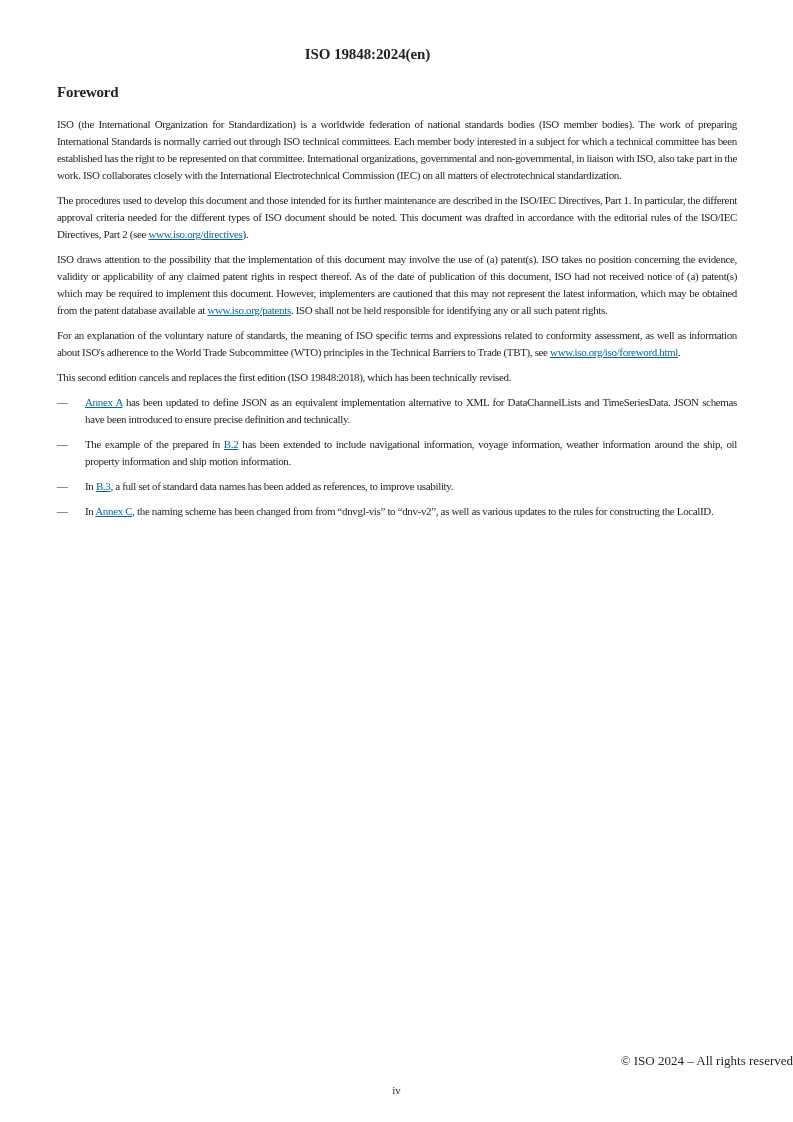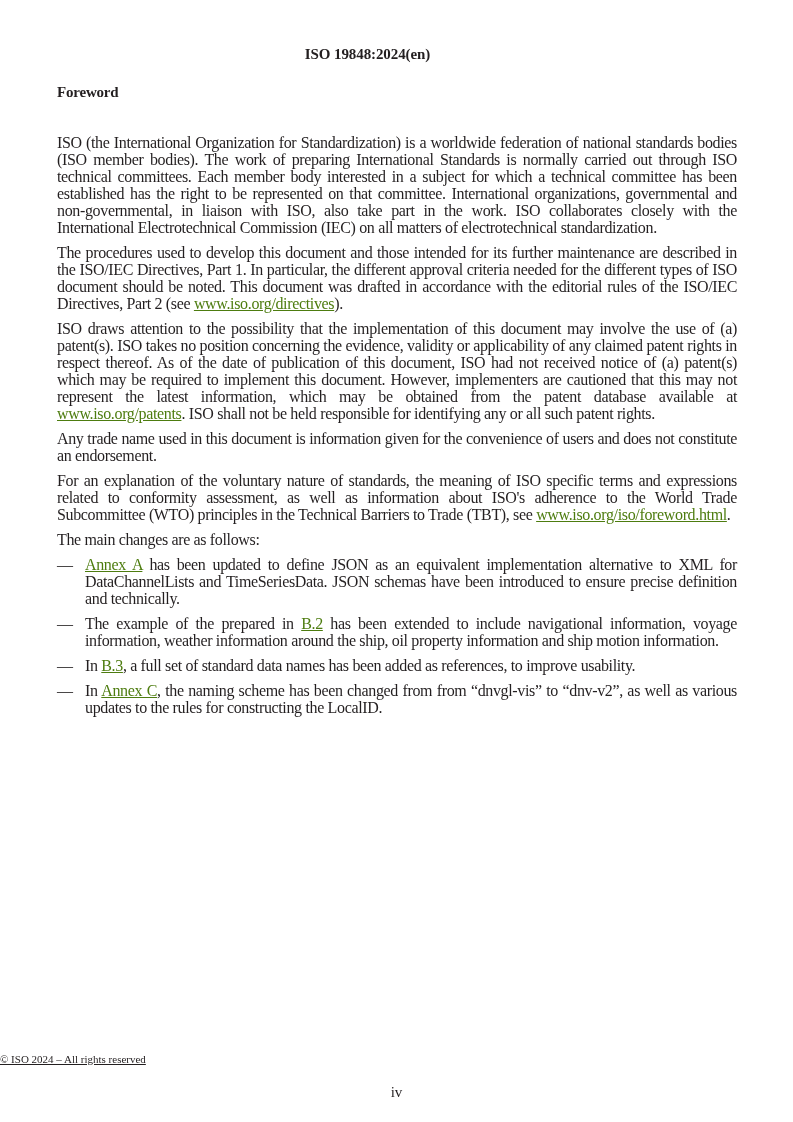--- a/index.html
+++ b/index.html
@@ -12,67 +12,66 @@
       position: absolute; top: 46px; left: 0; width: 735px;
       text-align: center; font-weight: bold; font-size: 15px;
       letter-spacing: -0.1px;
     }
     .title {
       position: absolute; top: 84px; left: 57px;
       font-weight: bold; font-size: 15px; margin: 0;
       letter-spacing: -0.2px;
     }
     .content {
-      position: absolute; top: 134px; left: 57px; width: 680px;
-      font-size: 16px; line-height: 17px;
+      position: absolute; top: 116px; left: 57px; width: 680px;
+      font-size: 11px; line-height: 17px;
       letter-spacing: -0.35px;
     }
     .content p {
       margin: 0 0 8px 0; text-align: justify;
     }
-    a.link { color: #4d7c0f; text-decoration: underline; }
+    a.link { color: #0369a1; text-decoration: underline; }
     .it { font-style: italic; }
     ul.changes { list-style: none; margin: 0 0 8px 0; padding: 0; }
     ul.changes li {
       position: relative; padding-left: 28px; margin: 0 0 8px 0;
       text-align: justify;
     }
     ul.changes li .dash {
       position: absolute; left: 0; top: 0;
     }
     .footer {
       position: absolute; top: 1053px; left: 0; width: 793px;
-      text-align: left; font-size: 11px; text-decoration: underline;
+      text-align: right; font-size: 13px;
     }
     .pagenum {
       position: absolute; top: 1084px; left: 0; width: 793px;
-      text-align: center; font-size: 15px;
+      text-align: center; font-size: 11px;
     }
   </style>
 </head>
 <body>
 
 <div class="header">ISO 19848:2024(en)</div>
 
 <h1 class="title">Foreword</h1>
 
 <div class="content">
   <p>ISO (the International Organization for Standardization) is a worldwide federation of national standards bodies (ISO member bodies). The work of preparing International Standards is normally carried out through ISO technical committees. Each member body interested in a subject for which a technical committee has been established has the right to be represented on that committee. International organizations, governmental and non-governmental, in liaison with ISO, also take part in the work. ISO collaborates closely with the International Electrotechnical Commission (IEC) on all matters of electrotechnical standardization.</p>
 
   <p><span>The procedures used to develop this document and those intended for its further maintenance are described in the ISO/IEC Directives, Part 1. In particular, the different approval criteria needed for the different types of ISO document should be noted. This document was drafted in accordance with the editorial rules of the ISO/IEC Directives, Part 2 (see </span><a class="link" href="#">www.iso.org/directives</a><span>).</span></p>
 
   <p><span>ISO draws attention to the possibility that the implementation of this document may involve the use of (a) patent(s). ISO takes no position concerning the evidence, validity or applicability of any claimed patent rights in respect thereof. As of the date of publication of this document, ISO had not received notice of (a) patent(s) which may be required to implement this document. However, implementers are cautioned that this may not represent the latest information, which may be obtained from the patent database available at </span><a class="link" href="#">www.iso.org/patents</a><span>. ISO shall not be held responsible for identifying any or all such patent rights.</span></p>
 
-  <p>Any trade name used in this document is information given for the convenience of users and does not constitute an endorsement.</p>
 
   <p><span>For an explanation of the voluntary nature of standards, the meaning of ISO specific terms and expressions related to conformity assessment, as well as information about ISO's adherence to the World Trade Subcommittee (WTO) principles in the Technical Barriers to Trade (TBT), see </span><a class="link" href="#">www.iso.org/iso/foreword.html</a><span>.</span></p>
 
 
+  <p>This second edition cancels and replaces the first edition (ISO 19848:2018), which has been technically revised.</p>
 
-  <p>The main changes are as follows:</p>
 
   <ul class="changes">
     <li><span class="dash">—</span><span></span><a class="link" href="#">Annex A</a><span> has been updated to define JSON as an equivalent implementation alternative to XML for DataChannelLists and TimeSeriesData. JSON schemas have been introduced to ensure precise definition and technically.</span></li>
     <li><span class="dash">—</span><span>The example of the prepared in </span><a class="link" href="#">B.2</a><span> has been extended to include navigational information, voyage information, weather information around the ship, oil property information and ship motion information.</span></li>
     <li><span class="dash">—</span><span>In </span><a class="link" href="#">B.3</a><span>, a full set of standard data names has been added as references, to improve usability.</span></li>
     <li><span class="dash">—</span><span>In </span><a class="link" href="#">Annex C</a><span>, the naming scheme has been changed from from “dnvgl-vis” to “dnv-v2”, as well as various updates to the rules for constructing the LocalID.</span></li>
   </ul>
 
 </div>
 

